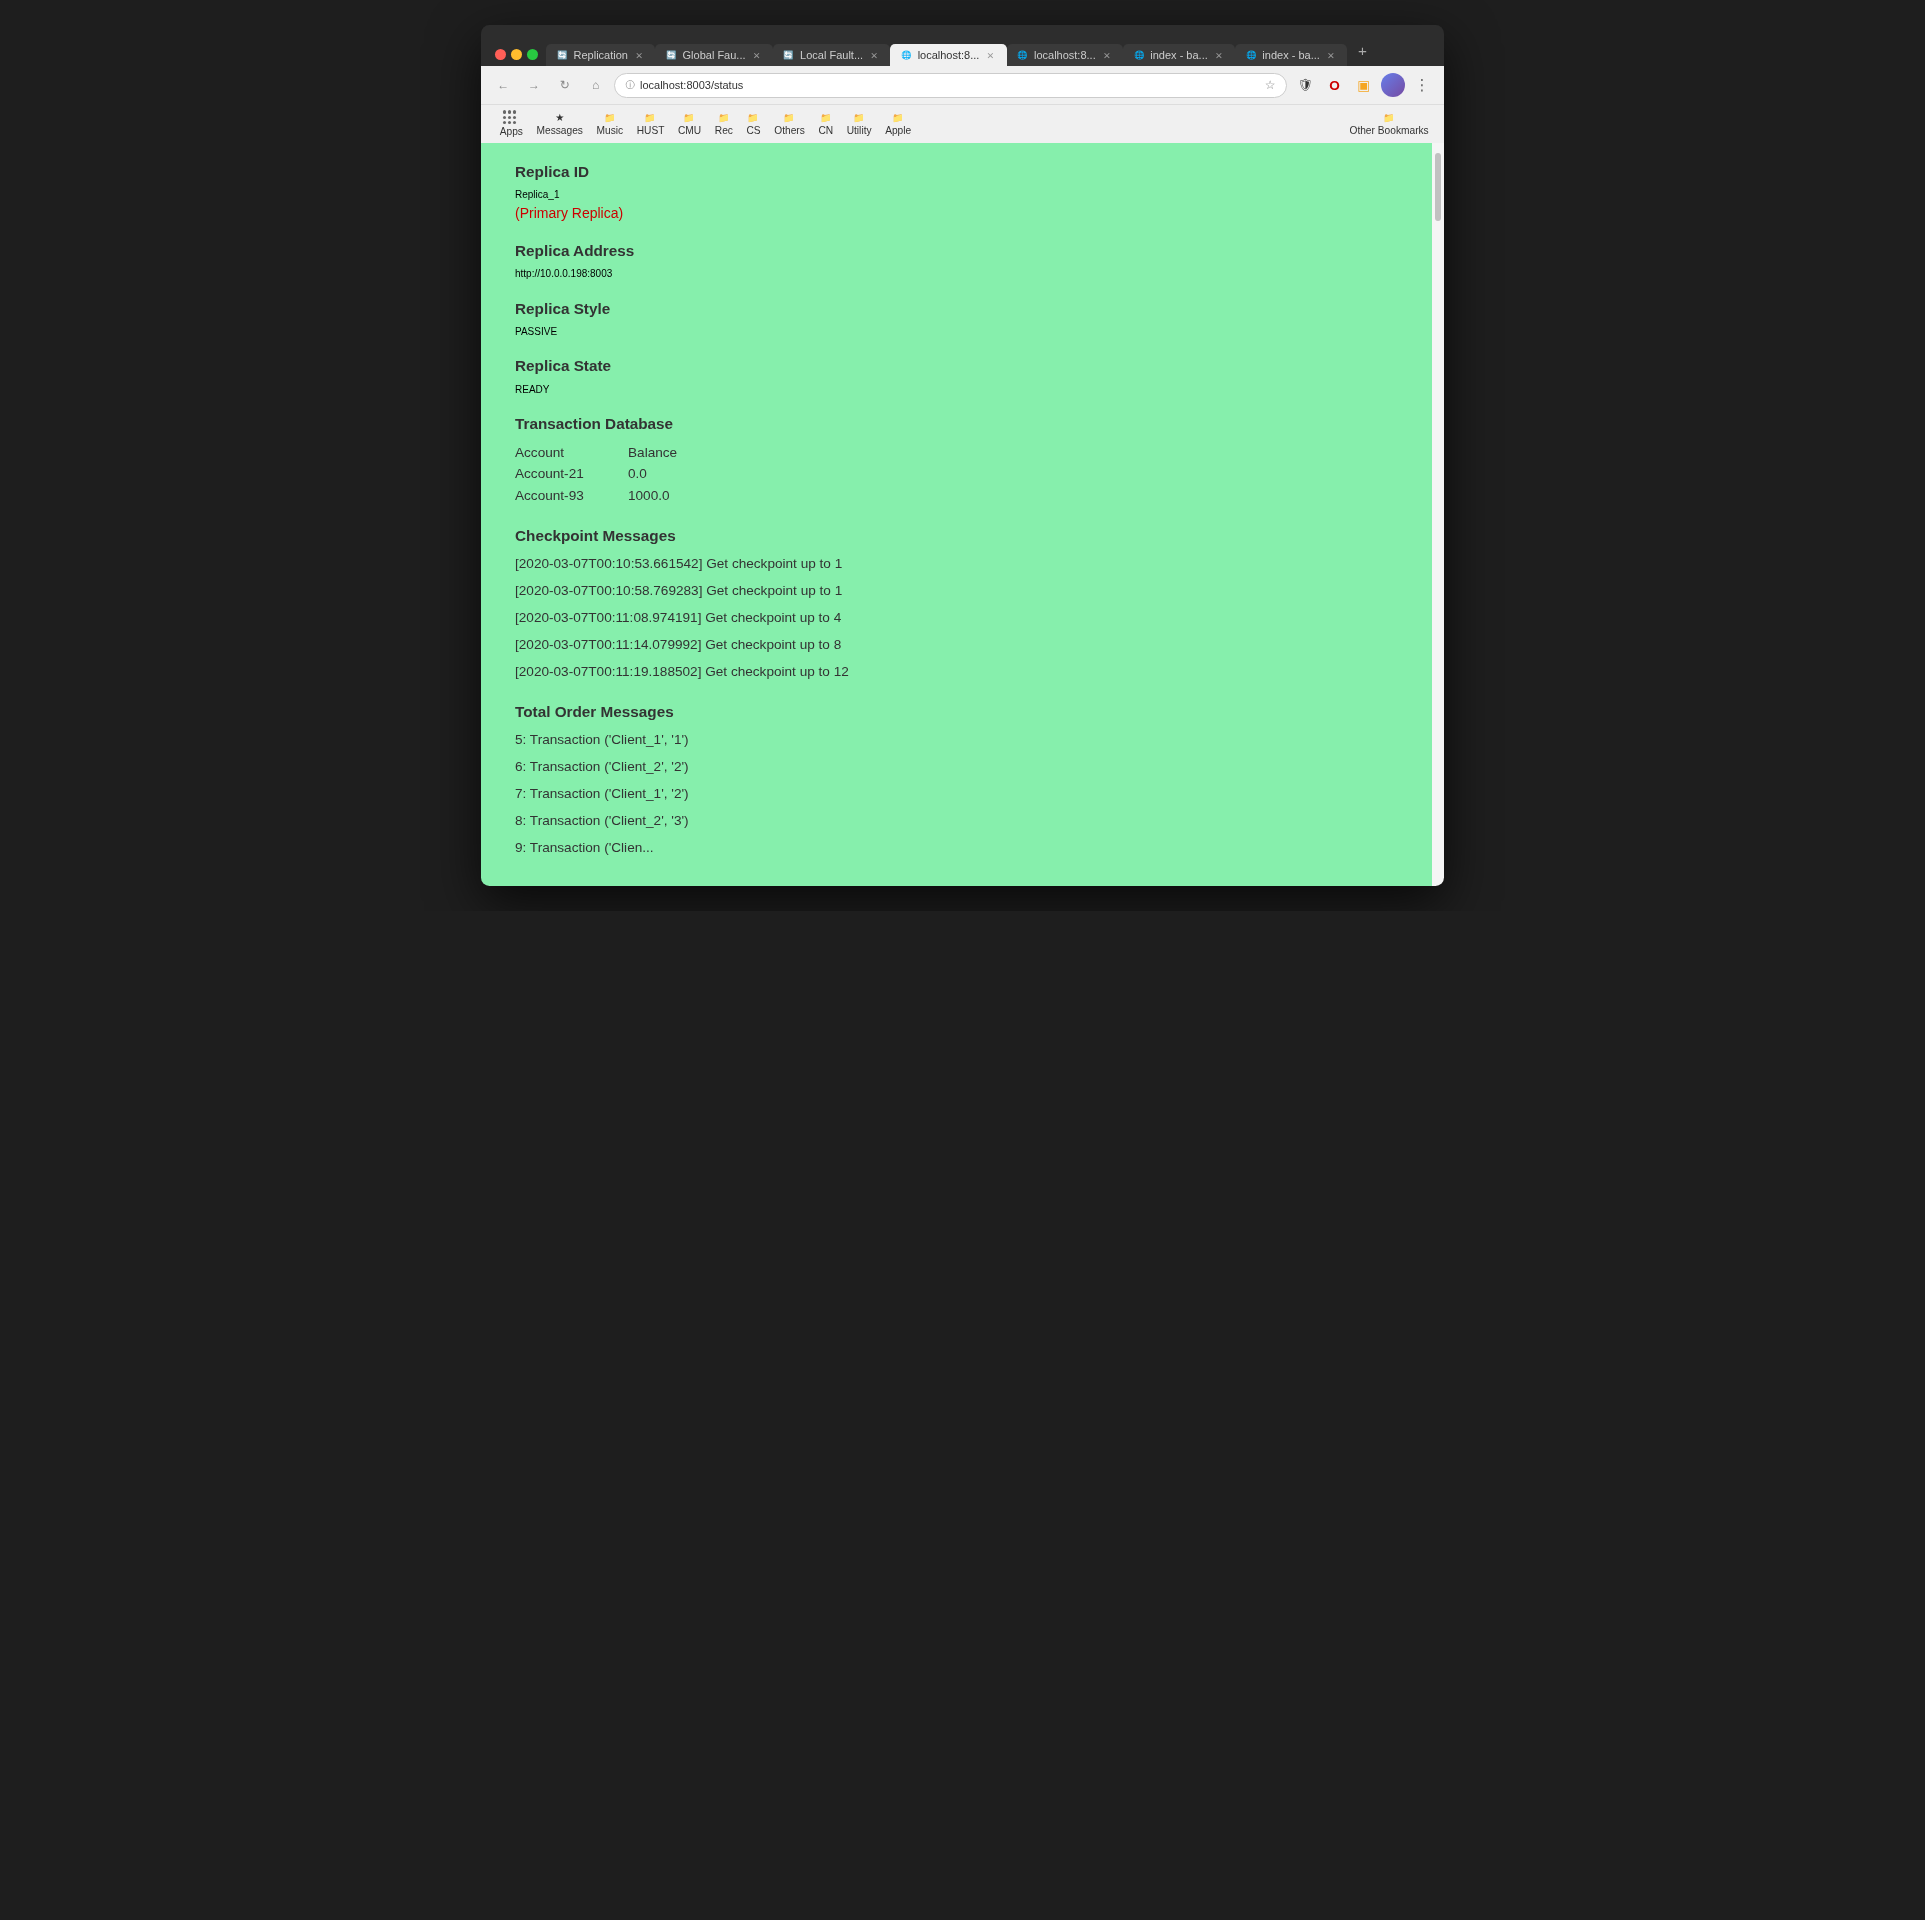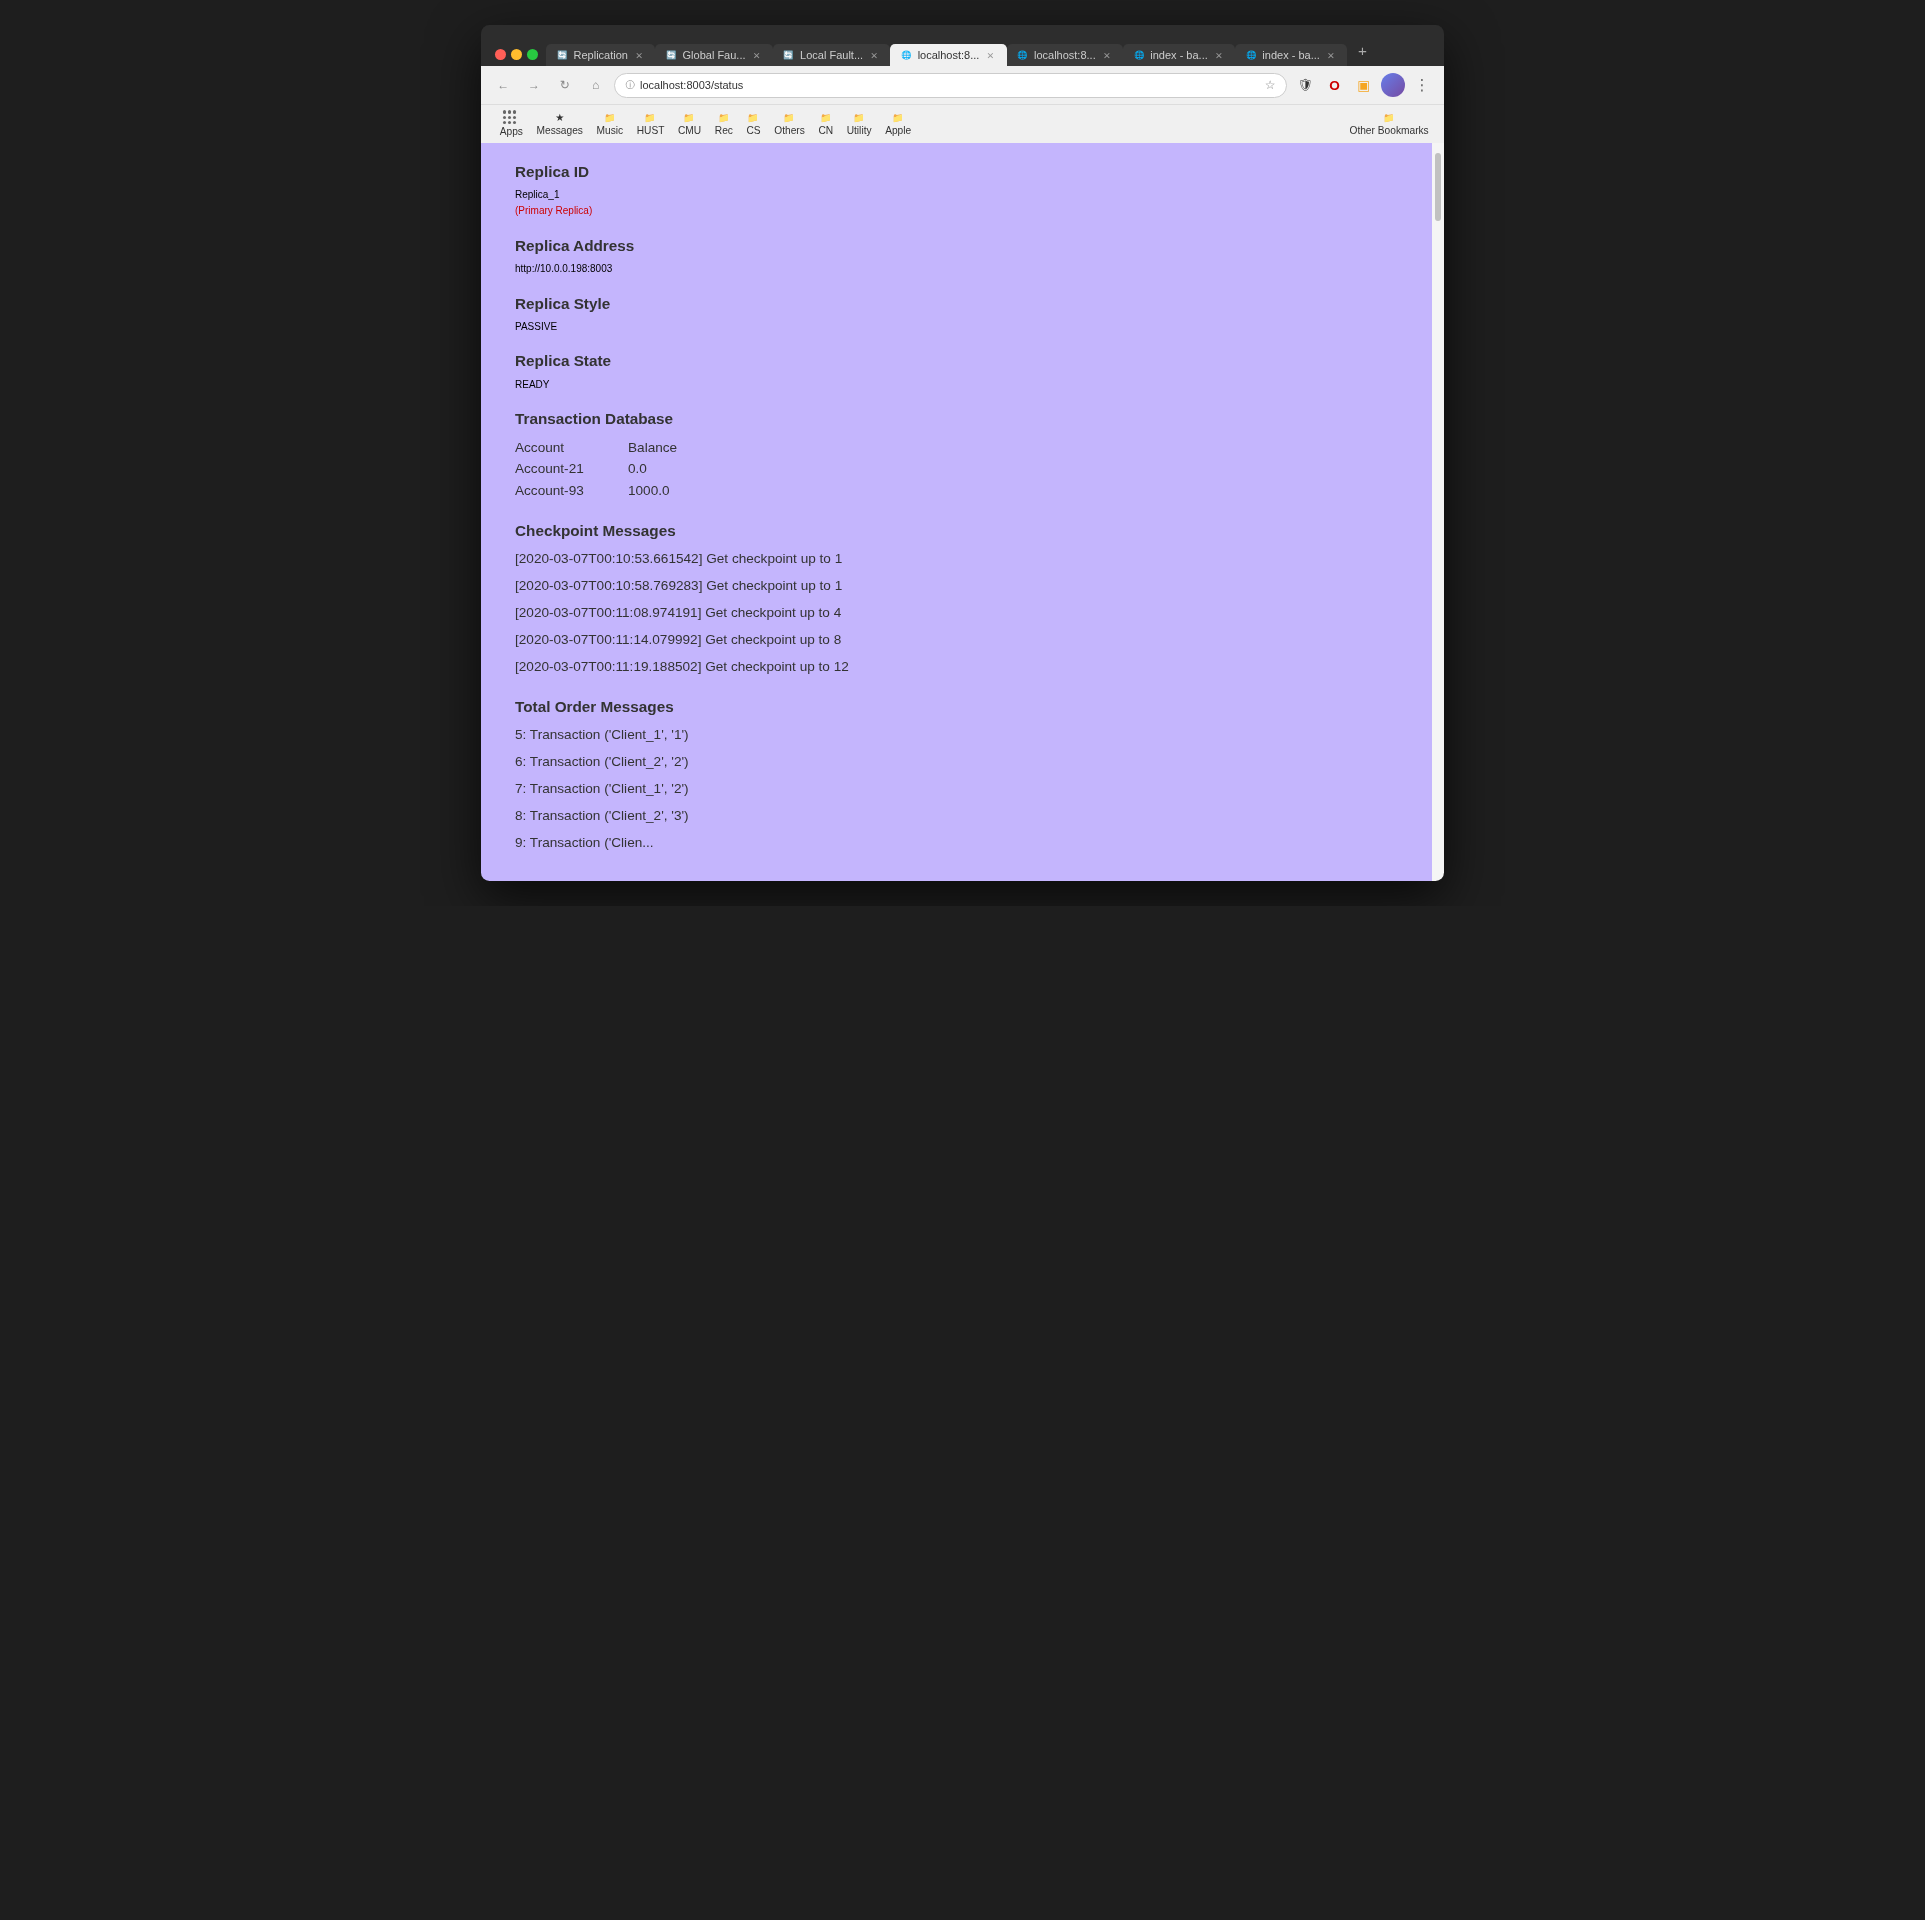--- a/index.html
+++ b/index.html
@@ -218,21 +218,21 @@
 
     .apps-dot {
       width: 3.4px;
       height: 3.4px;
       background: #666;
       border-radius: 50%;
     }
 
     
     .page-content {
-      background: #c4b5fd;
+      background: #86efac;
       padding: 20.3px 34px;
       min-height: 509px;
       overflow-y: auto;
       font-family: -apple-system, BlinkMacSystemFont, 'Helvetica Neue', Arial, sans-serif;
     }
 
     .section-title {
       font-size: 15.3px;
       font-weight: 700;
       margin-bottom: 8.5px;
@@ -242,21 +242,21 @@
     .section-title:first-child { margin-top: 0; }
 
     .section-value {
       font-size: 10px;
       margin-bottom: 5.1px;
       color: #000;
     }
 
     .primary-replica {
       color: #cc0000;
-      font-size: 10px;
+      font-size: 14px;
       margin-bottom: 20px;
     }
 
     .db-table {
       margin-top: 3.4px;
       margin-bottom: 3.4px;
     }
 
     .db-row {
       display: flex;

